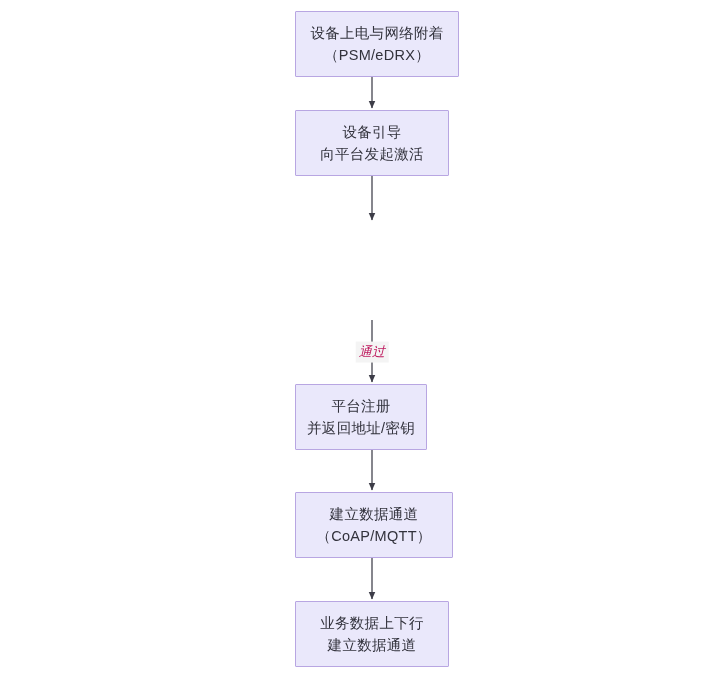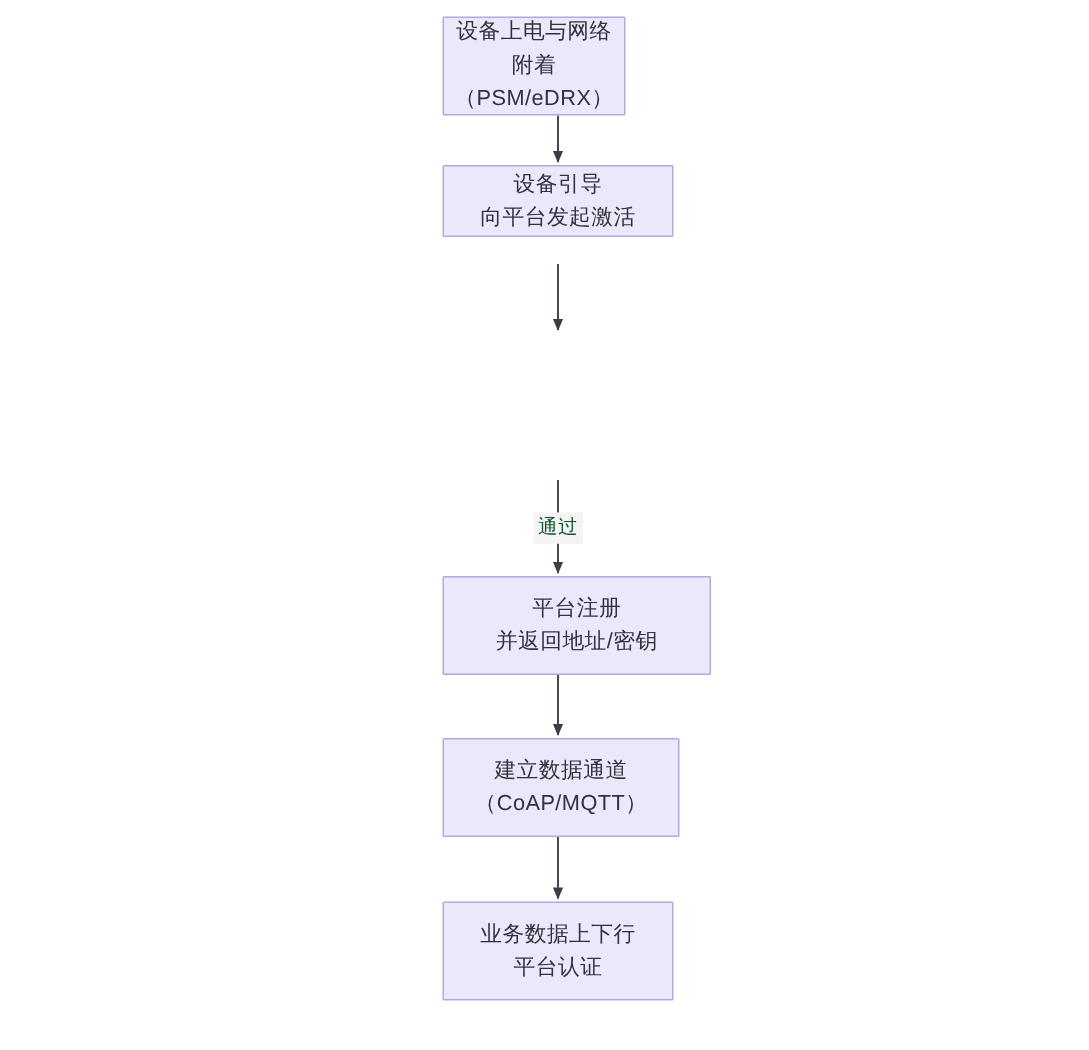--- a/index.html
+++ b/index.html
@@ -68,27 +68,28 @@
   }
 
   .node-label {
     white-space: pre-line;
     padding: 0 6px;
   }
 
   .edge-label {
     position: absolute;
     background: #f4f4f4;
-    color: #14532d;
+    color: #be185d;
     font-size: 13px;
     line-height: 1.3;
     padding: 2px 3px;
     white-space: nowrap;
     transform: translate(-50%, -50%);
     letter-spacing: 0.3px;
+    font-style: italic;
   }
 </style>
 </head>
 <body>
 
 <div id="flow-canvas">
 
   <svg class="edge-svg" viewBox="0 0 726 700" xmlns="http://www.w3.org/2000/svg">
     <defs>
       <marker id="arrowhead" markerWidth="9" markerHeight="9" refX="7.4" refY="4" orient="auto" markerUnits="userSpaceOnUse">
@@ -100,41 +101,41 @@
 
     <line x1="372" y1="176" x2="372" y2="220" stroke="#3d3d48" stroke-width="1.25" marker-end="url(#arrowhead)"></line>
 
     <line x1="372" y1="320" x2="372" y2="382" stroke="#3d3d48" stroke-width="1.25" marker-end="url(#arrowhead)"></line>
 
     <line x1="372" y1="450" x2="372" y2="490" stroke="#3d3d48" stroke-width="1.25" marker-end="url(#arrowhead)"></line>
 
     <line x1="372" y1="558" x2="372" y2="599" stroke="#3d3d48" stroke-width="1.25" marker-end="url(#arrowhead)"></line>
   </svg>
 
-  <div class="node node-process" style="left:295px; top:11px; width:122px; height:66px;">
+  <div class="node node-process" style="left:295px; top:11px; width:164px; height:66px;">
     <span class="node-label">设备上电与网络附着
 （PSM/eDRX）</span>
   </div>
 
-  <div class="node node-process" style="left:295px; top:110px; width:154px; height:48px;">
+  <div class="node node-process" style="left:295px; top:110px; width:154px; height:66px;">
     <span class="node-label">设备引导
 向平台发起激活</span>
   </div>
 
 
   <div class="edge-label" style="left:372px; top:352px;">通过</div>
 
-  <div class="node node-process" style="left:295px; top:384px; width:179px; height:66px;">
+  <div class="node node-process" style="left:295px; top:384px; width:132px; height:66px;">
     <span class="node-label">平台注册
 并返回地址/密钥</span>
   </div>
 
   <div class="node node-process" style="left:295px; top:492px; width:158px; height:66px;">
     <span class="node-label">建立数据通道
 （CoAP/MQTT）</span>
   </div>
 
   <div class="node node-process" style="left:295px; top:601px; width:154px; height:66px;">
     <span class="node-label">业务数据上下行
-平台认证</span>
+建立数据通道</span>
   </div>
 
 </div>
 
 </body></html>

